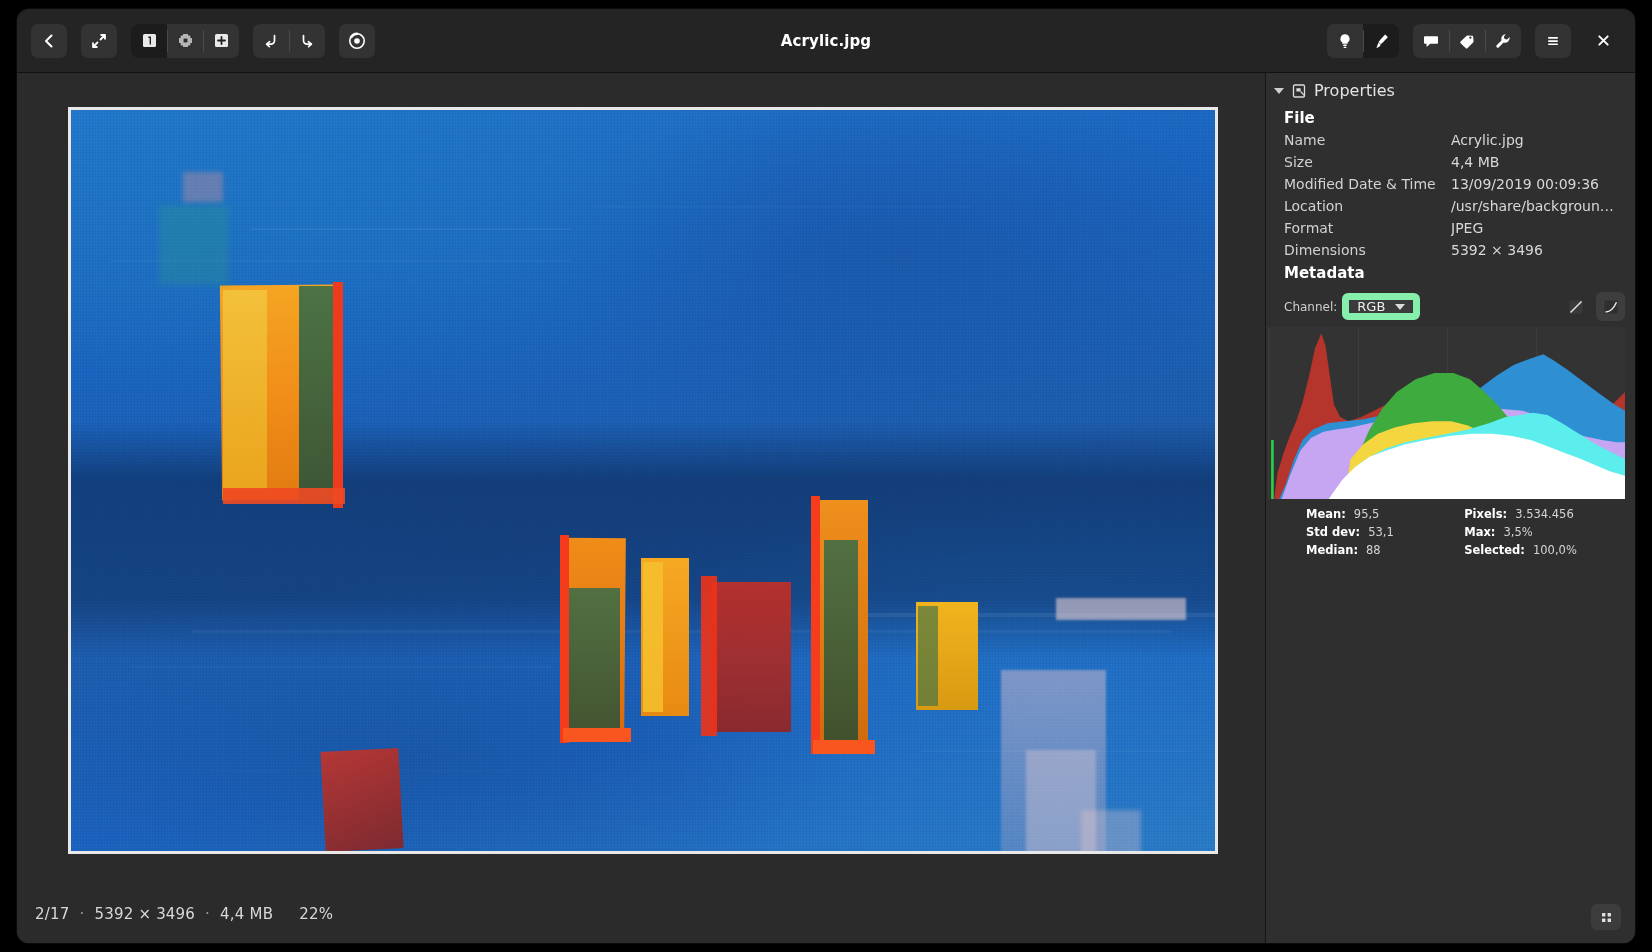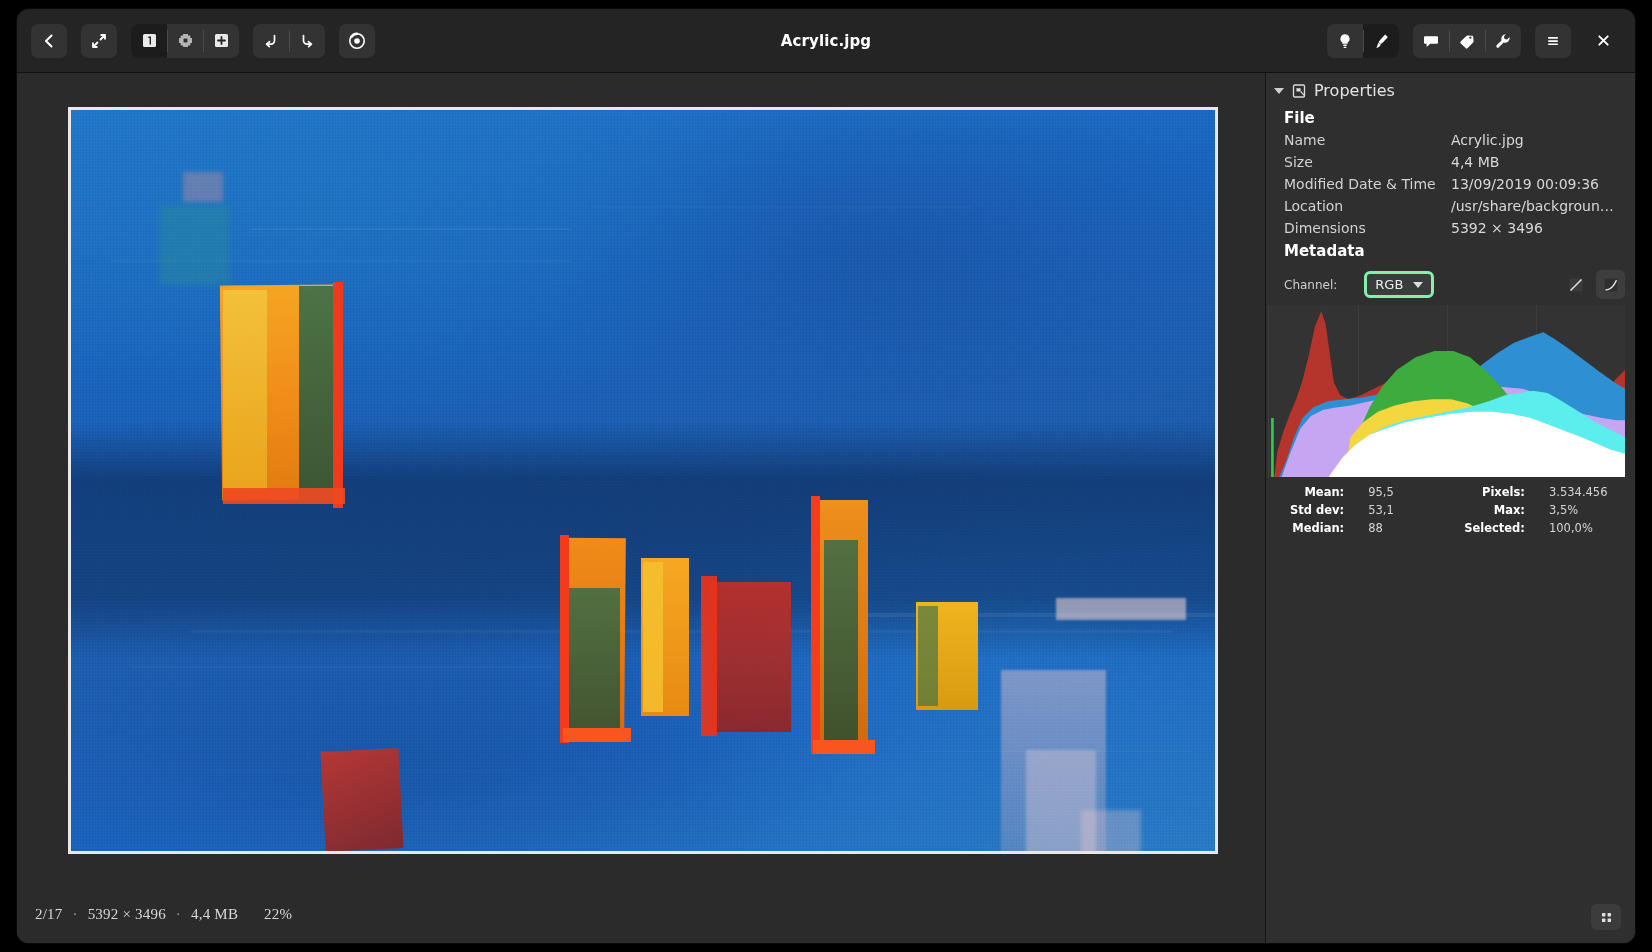--- a/index.html
+++ b/index.html
@@ -100,21 +100,20 @@
     min-height: 0;
     background: #1e1e1e;
   }
 
   .viewer {
     flex: 1;
     display: flex;
     flex-direction: column;
     min-width: 0;
     background: #2b2b2b;
-    font-family: Liberation Serif, serif;
   }
 
   .canvas-area {
     flex: 1;
     display: flex;
     align-items: center;
     justify-content: center;
     padding: 8px 12px 6px 16px;
     min-height: 0;
   }
@@ -225,26 +224,26 @@
     white-space: nowrap;
     overflow: hidden;
     text-overflow: ellipsis;
     max-width: 172px;
   }
 
   .hist-controls {
     display: flex;
     align-items: center;
     padding: 2px 10px 6px 18px;
-    gap: 27px;
+    gap: 5px;
   }
   .chan-label { color: #cfcfcf; font-size: 12px; }
   .combo {
     background: #3b3b3b;
-    border: 3px solid #86efac;
+    border: 7px solid #86efac;
     border-radius: 6px;
     height: 27px;
     min-width: 70px;
     display: flex;
     align-items: center;
     justify-content: space-between;
     padding: 0 8px;
     color: #ececec;
     font-size: 13px;
     gap: 10px;
@@ -280,21 +279,21 @@
 
   .hist-stats {
     display: flex;
     justify-content: center;
     gap: 34px;
     padding: 8px 12px 10px 12px;
     font-size: 11.5px;
     color: #dcdcdc;
   }
   .stat-col { display: flex; flex-direction: column; gap: 4px; }
-  .stat-row { display: flex; gap: 24px; justify-content: flex-end; }
+  .stat-row { display: flex; gap: 8px; }
   .stat-k { font-weight: bold; color: #ffffff; }
   .stat-v { color: #d5d5d5; min-width: 62px; text-align: left; }
 
   .sidebar-spacer { flex: 1; background: #2f2f2f; }
 
   .sidebar-foot {
     height: 52px;
     display: flex;
     align-items: center;
     justify-content: flex-end;
@@ -558,20 +557,24 @@
         </div>
         <div class="prop-row">
           <span class="prop-key">Modified Date &amp; Time</span>
           <span class="prop-val">13/09/2019 00:09:36</span>
         </div>
         <div class="prop-row">
           <span class="prop-key">Location</span>
           <span class="prop-val">/usr/share/backgrounds/gnome</span>
         </div>
         <div class="prop-row">
+          <span class="prop-key">Format</span>
+          <span class="prop-val">JPEG</span>
+        </div>
+        <div class="prop-row">
           <span class="prop-key">Dimensions</span>
           <span class="prop-val">5392 × 3496</span>
         </div>
 
         <div class="prop-group-title">Metadata</div>
 
       </div>
 
 
       <div class="hist-controls">

